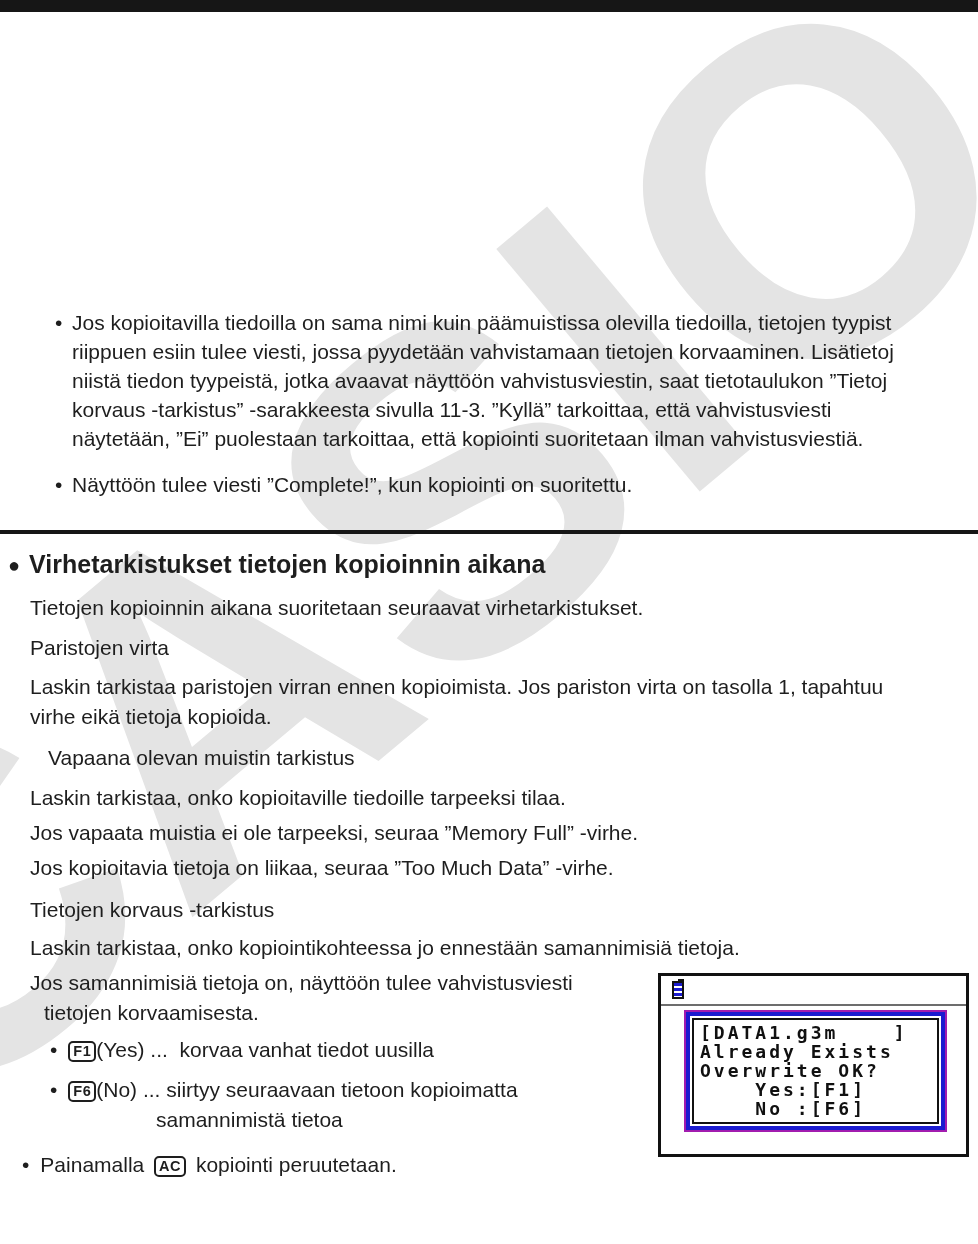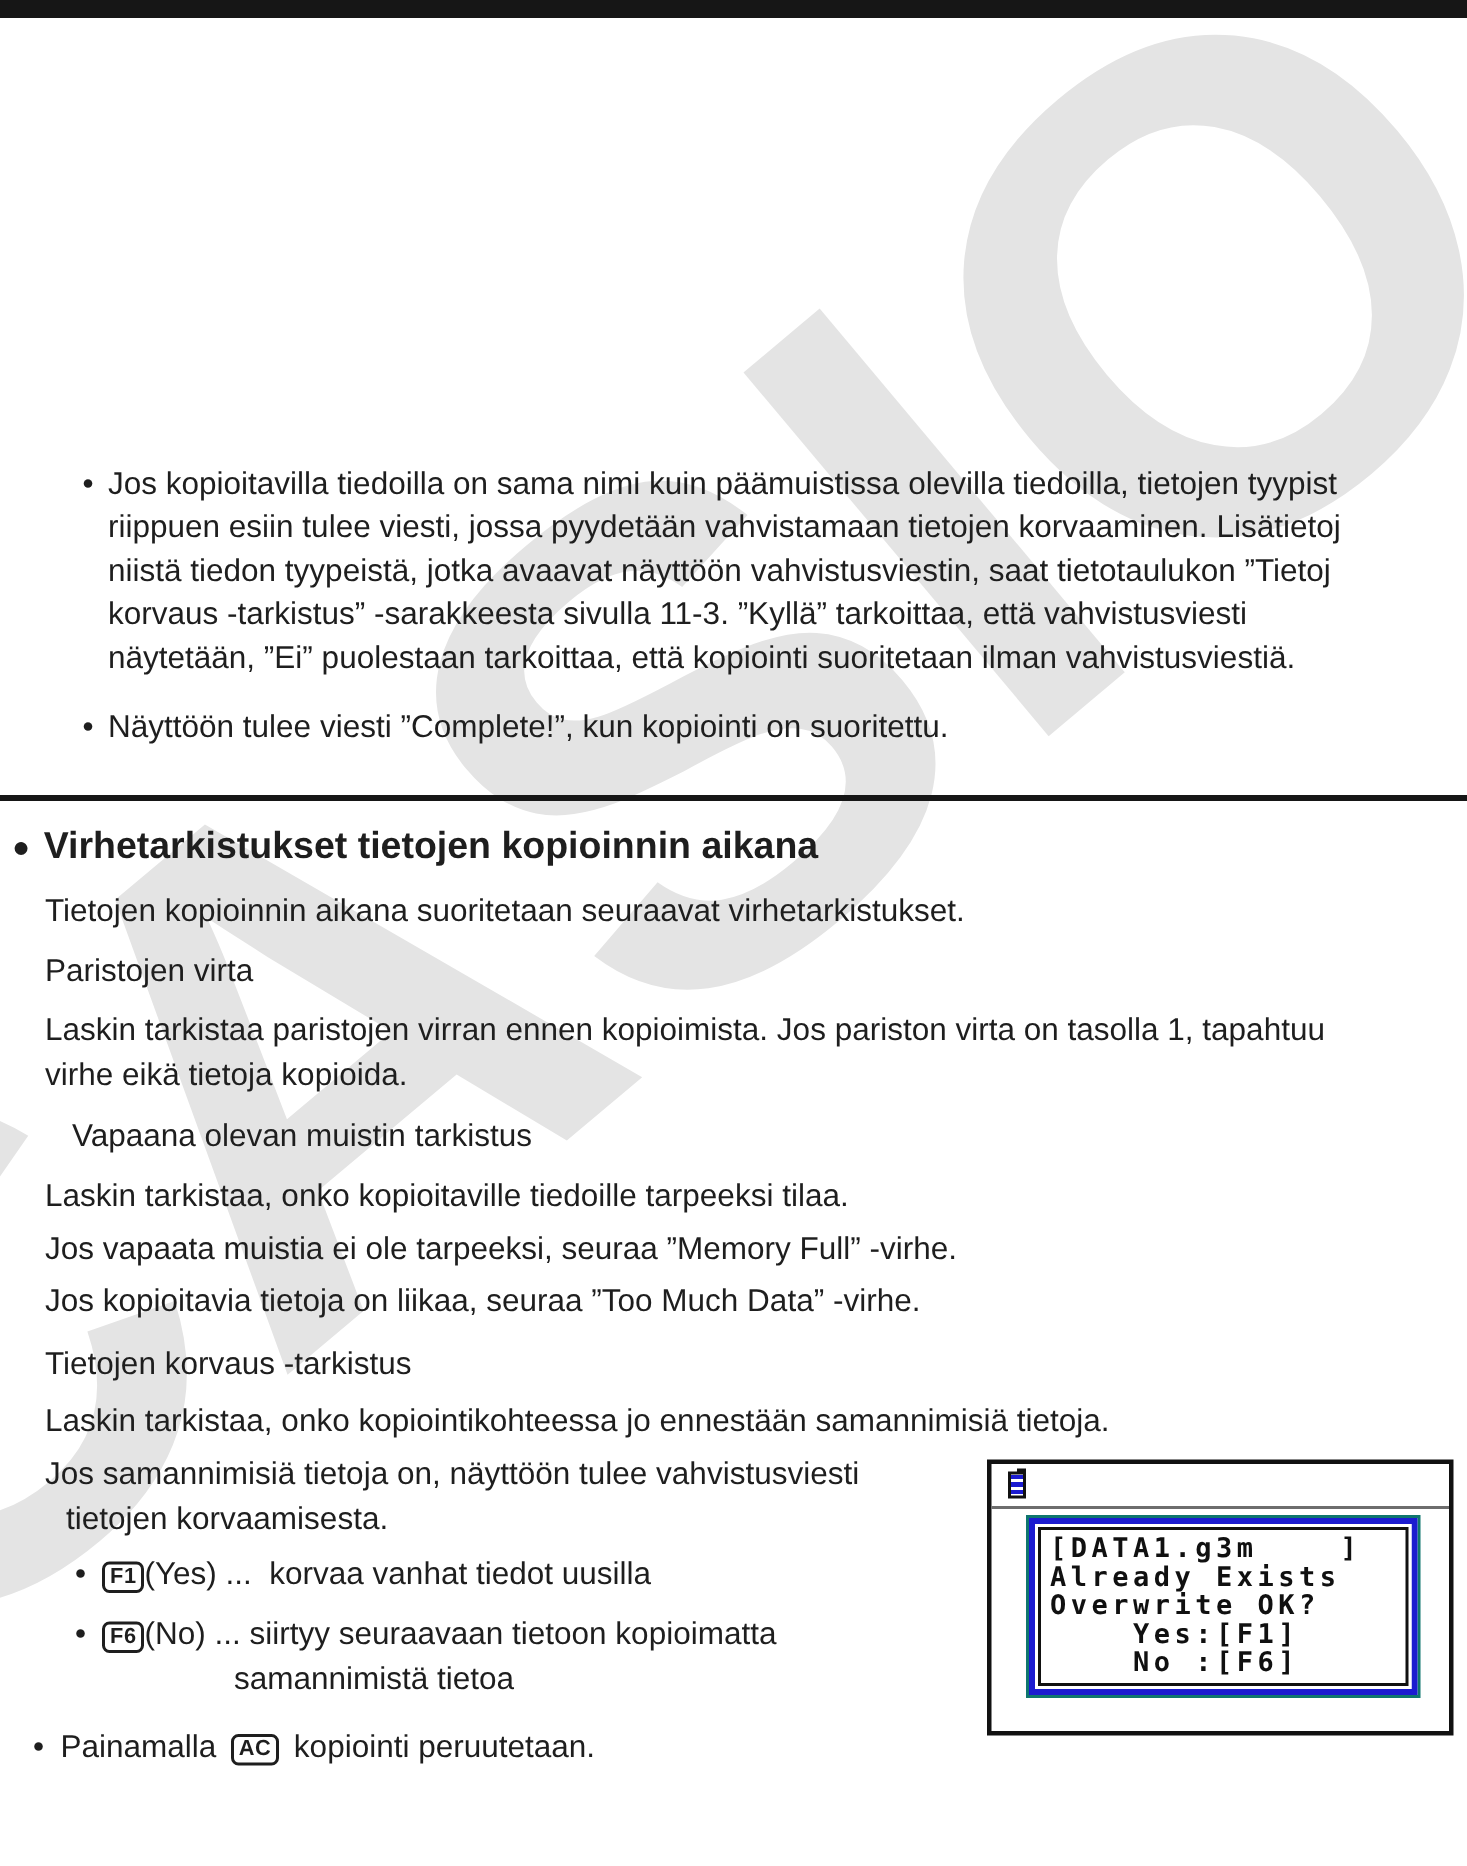--- a/index.html
+++ b/index.html
@@ -47,21 +47,21 @@
     border:2px solid #111;background:
       repeating-linear-gradient(to bottom,#1b1bd0 0 3px,#ffffff 3px 5px);
     box-sizing:border-box;
   }
   .battery::before{
     content:"";position:absolute;right:-2px;top:-4px;width:6px;height:3px;background:#111;
   }
   .statusline{position:absolute;left:0px;right:0px;top:28px;height:2px;background:#6d6d6d;}
   .dlg-black-outer{
     position:absolute;left:23px;top:34px;width:259px;
-    border:2px solid #0f766e;background:#fff;
+    border:2px solid #a21caf;background:#fff;
   }
   .dlg-blue{border:4px solid #1b1bd0;}
   .dlg-white{border:2px solid #ffffff;}
   .dlg-black-inner{border:2px solid #111;padding:3px 6px 4px 6px;}
   .dlg-line{
     font-family:"DejaVu Sans Mono", monospace;font-weight:700;
     font-size:18px;line-height:19px;letter-spacing:3px;white-space:pre;color:#101010;
   }
 </style>
 </head>

